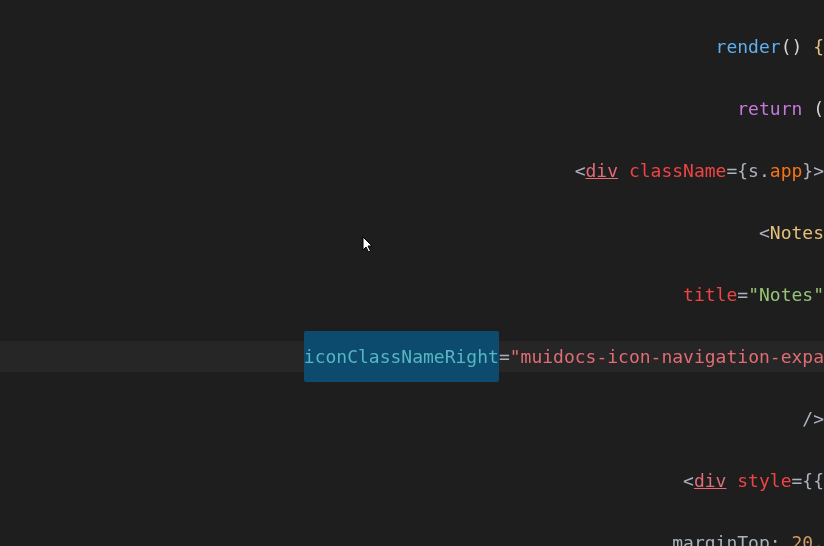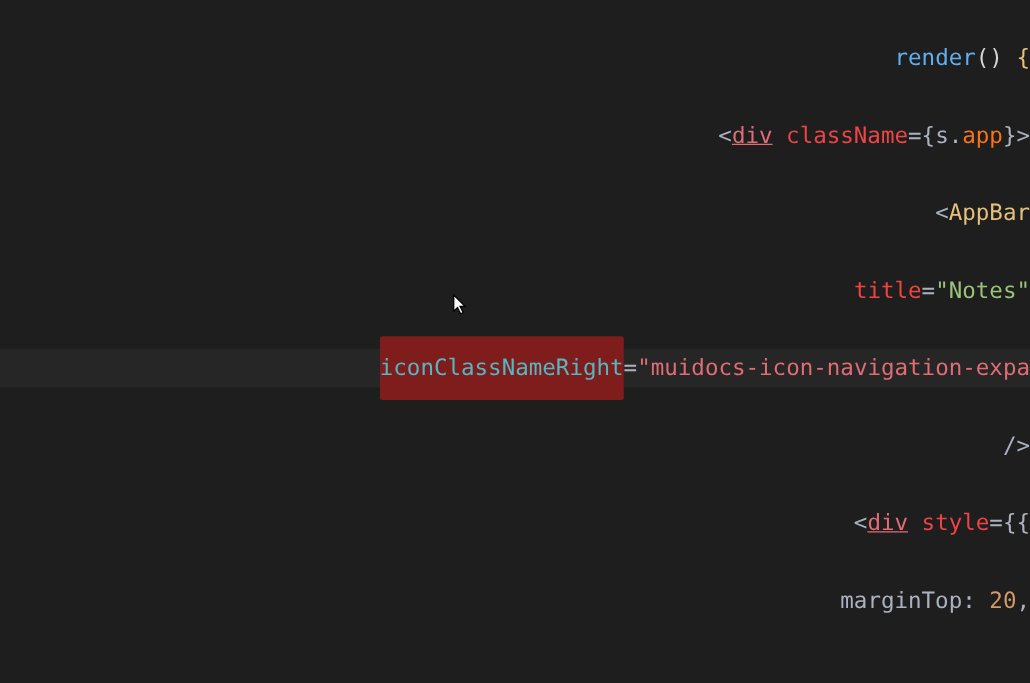--- a/index.html
+++ b/index.html
@@ -36,21 +36,21 @@
       top: 0;
       bottom: 0;
       background-color: rgba(255, 255, 255, 0.04);
       z-index: 0;
     }
     .line-content {
       position: relative;
       z-index: 1;
     }
     .selection {
-      background-color: #7f1d1d;
+      background-color: #0c4a6e;
       border-radius: 2px;
       padding: 15px 0;
     }
     .keyword { color: #c678dd; }
     .method { color: #61afef; }
     .paren { color: #d4d4d4; }
     .brace { color: #e5c07b; }
     .punct { color: #abb2bf; }
     .tag-bracket { color: #abb2bf; }
     .tag-name { color: #e06c75; text-decoration: underline; }
@@ -69,22 +69,23 @@
       left: 362px;
       z-index: 10;
       pointer-events: none;
     }
   </style>
 </head>
 <body>
 
 <div class="editor">
 <div class="line"><span class="line-content"><span class="method">render</span><span class="paren">()</span><span> </span><span class="brace">{</span></span></div>
+<div class="line"><span class="line-content">    <span class="keyword">return</span><span> </span><span class="paren">(</span></span></div>
 <div class="line"><span class="line-content">        <span class="tag-bracket">&lt;</span><span class="tag-name">div</span><span> </span><span class="attr">className</span><span class="punct">=</span><span class="punct">{</span><span class="property">s</span><span class="dot">.</span><span class="prop-access">app</span><span class="punct">}</span><span class="tag-bracket">&gt;</span></span></div>
-<div class="line"><span class="line-content">            <span class="tag-bracket">&lt;</span><span class="component">AppBar</span></span></div>
+<div class="line"><span class="line-content">            <span class="tag-bracket">&lt;</span><span class="component">Notes</span></span></div>
 <div class="line"><span class="line-content">                <span class="attr">title</span><span class="punct">=</span><span class="string">"Notes"</span></span></div>
 <div class="line"><span class="line-highlight"></span><span class="line-content">                <span class="selection"><span class="attr-sel">iconClassNameRight</span></span><span class="punct">=</span><span class="string-attr">"muidocs-icon-navigation-expa</span></span></div>
 <div class="line"><span class="line-content">            <span class="tag-bracket">/&gt;</span></span></div>
 <div class="line"><span class="line-content">            <span class="tag-bracket">&lt;</span><span class="tag-name">div</span><span> </span><span class="attr">style</span><span class="punct">=</span><span class="punct">{{</span></span></div>
 <div class="line"><span class="line-content">                <span class="property">marginTop</span><span class="punct">:</span><span> </span><span class="number">20</span><span class="punct">,</span></span></div>
 
 
 
 
 

